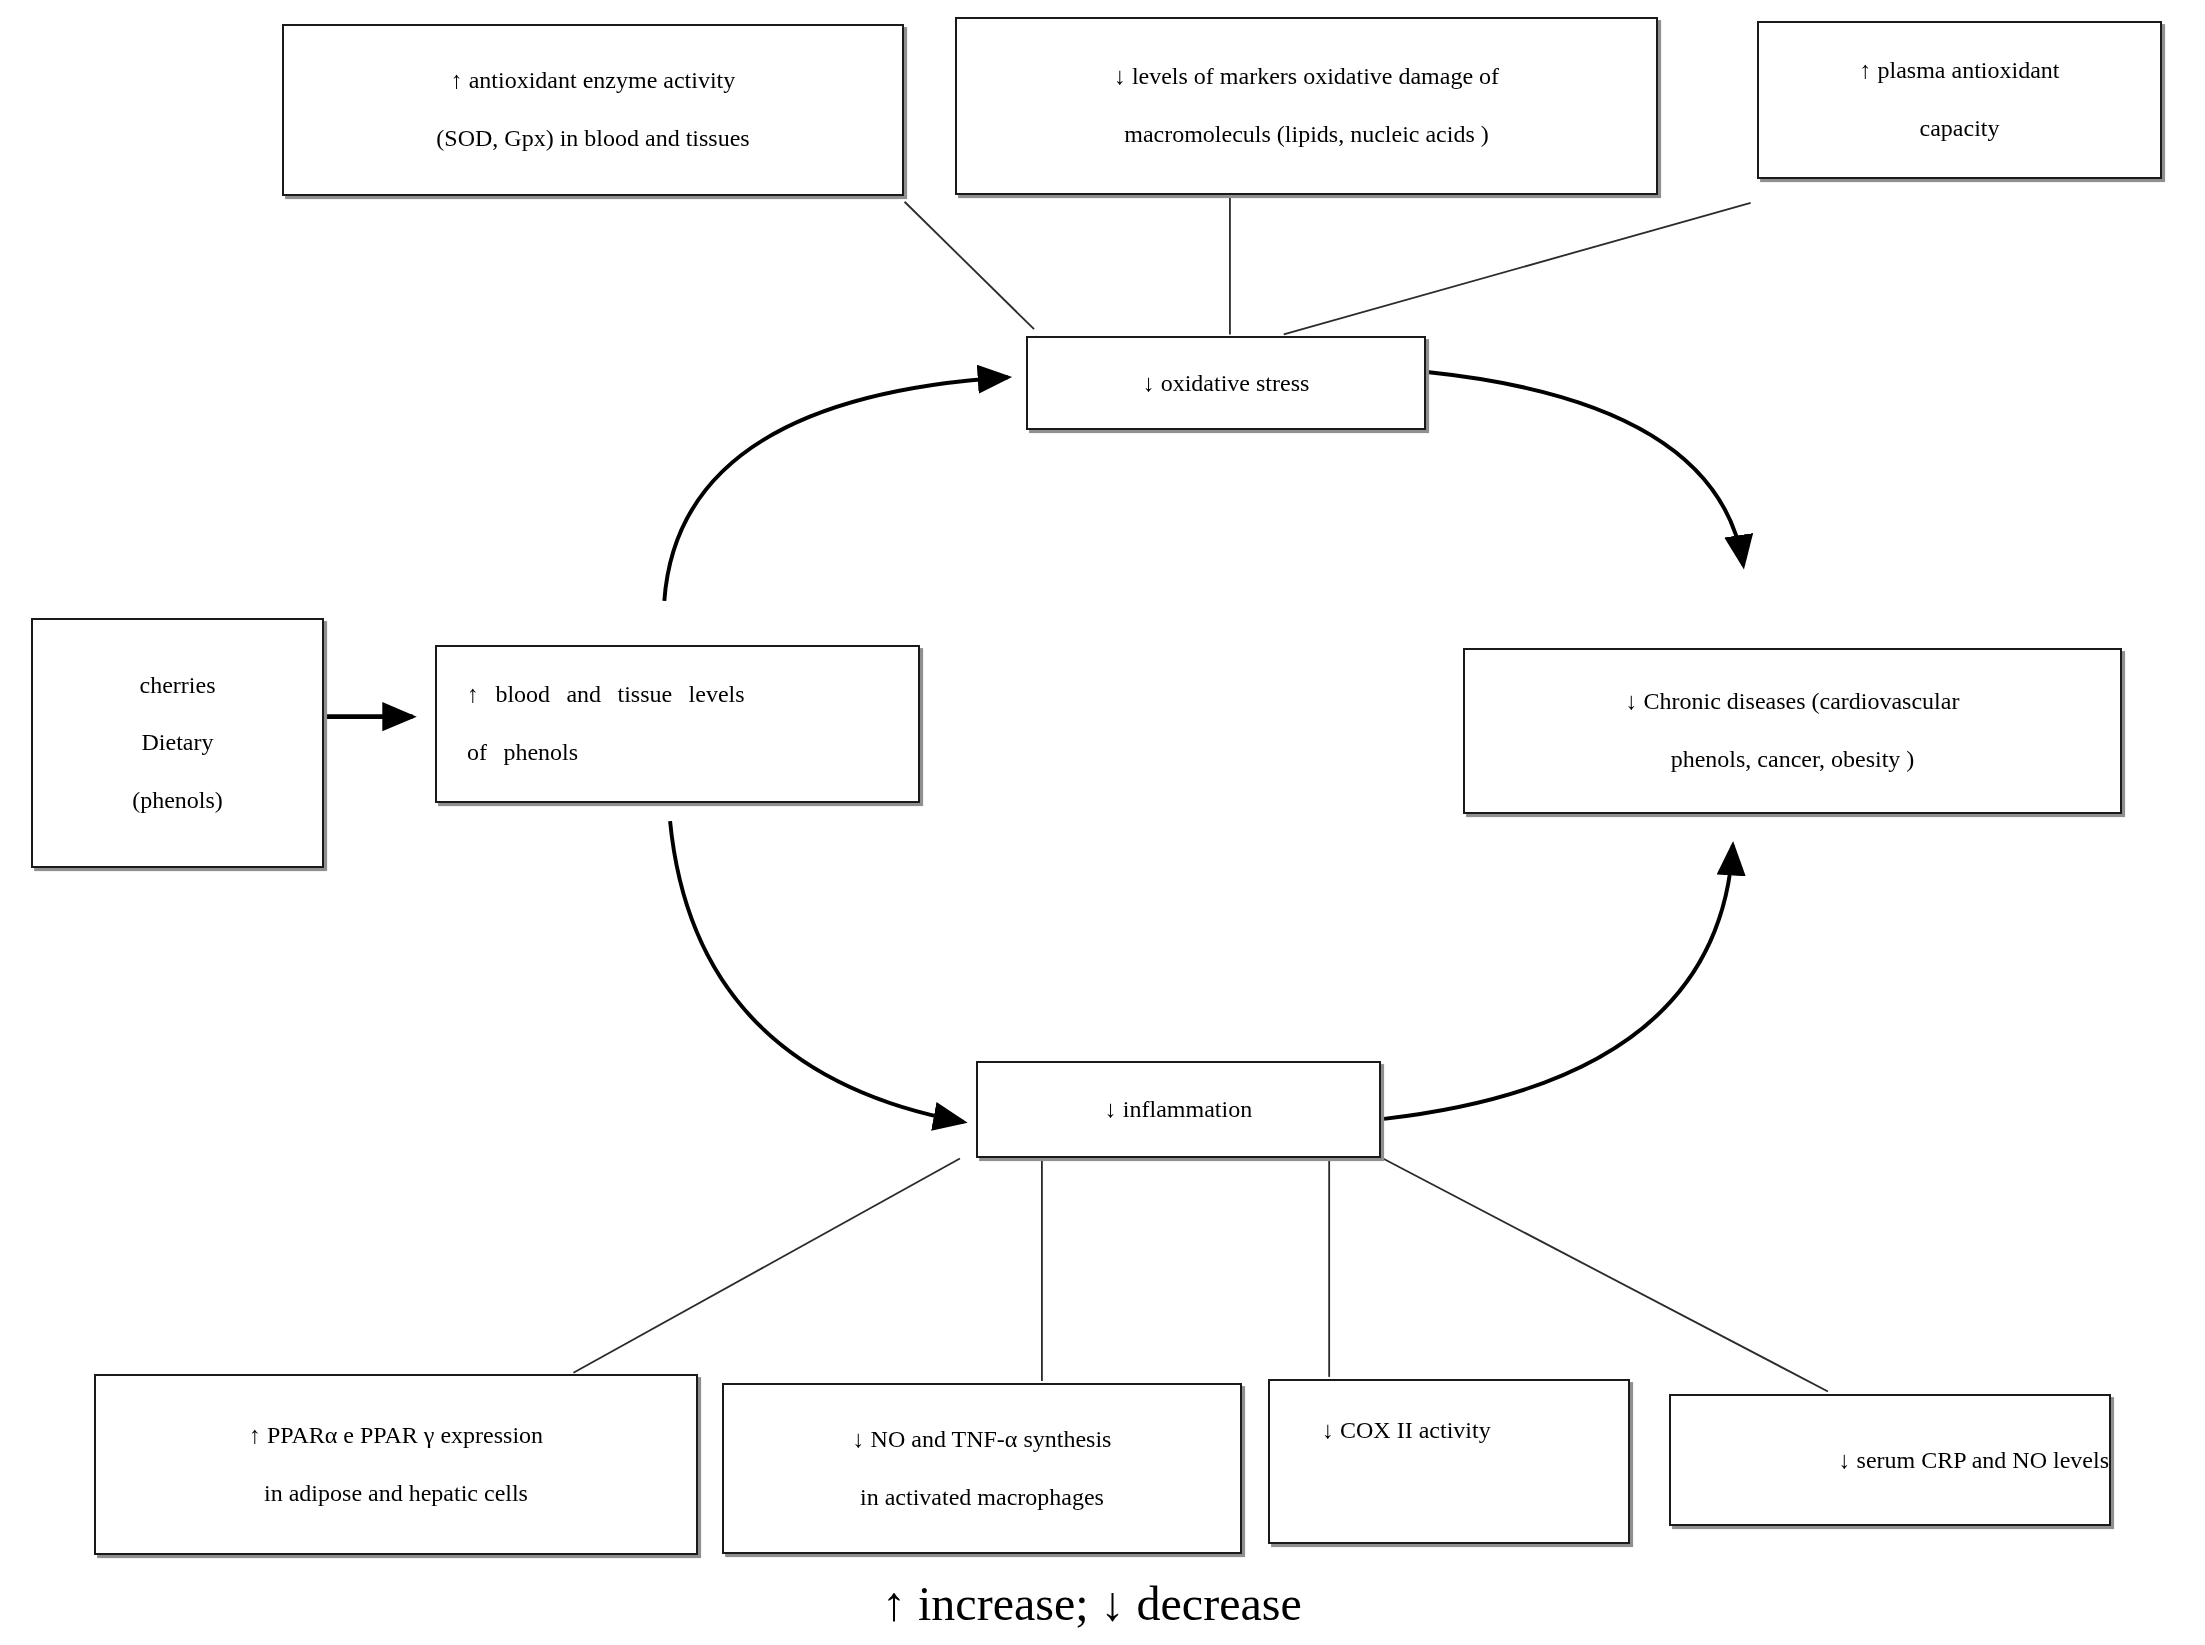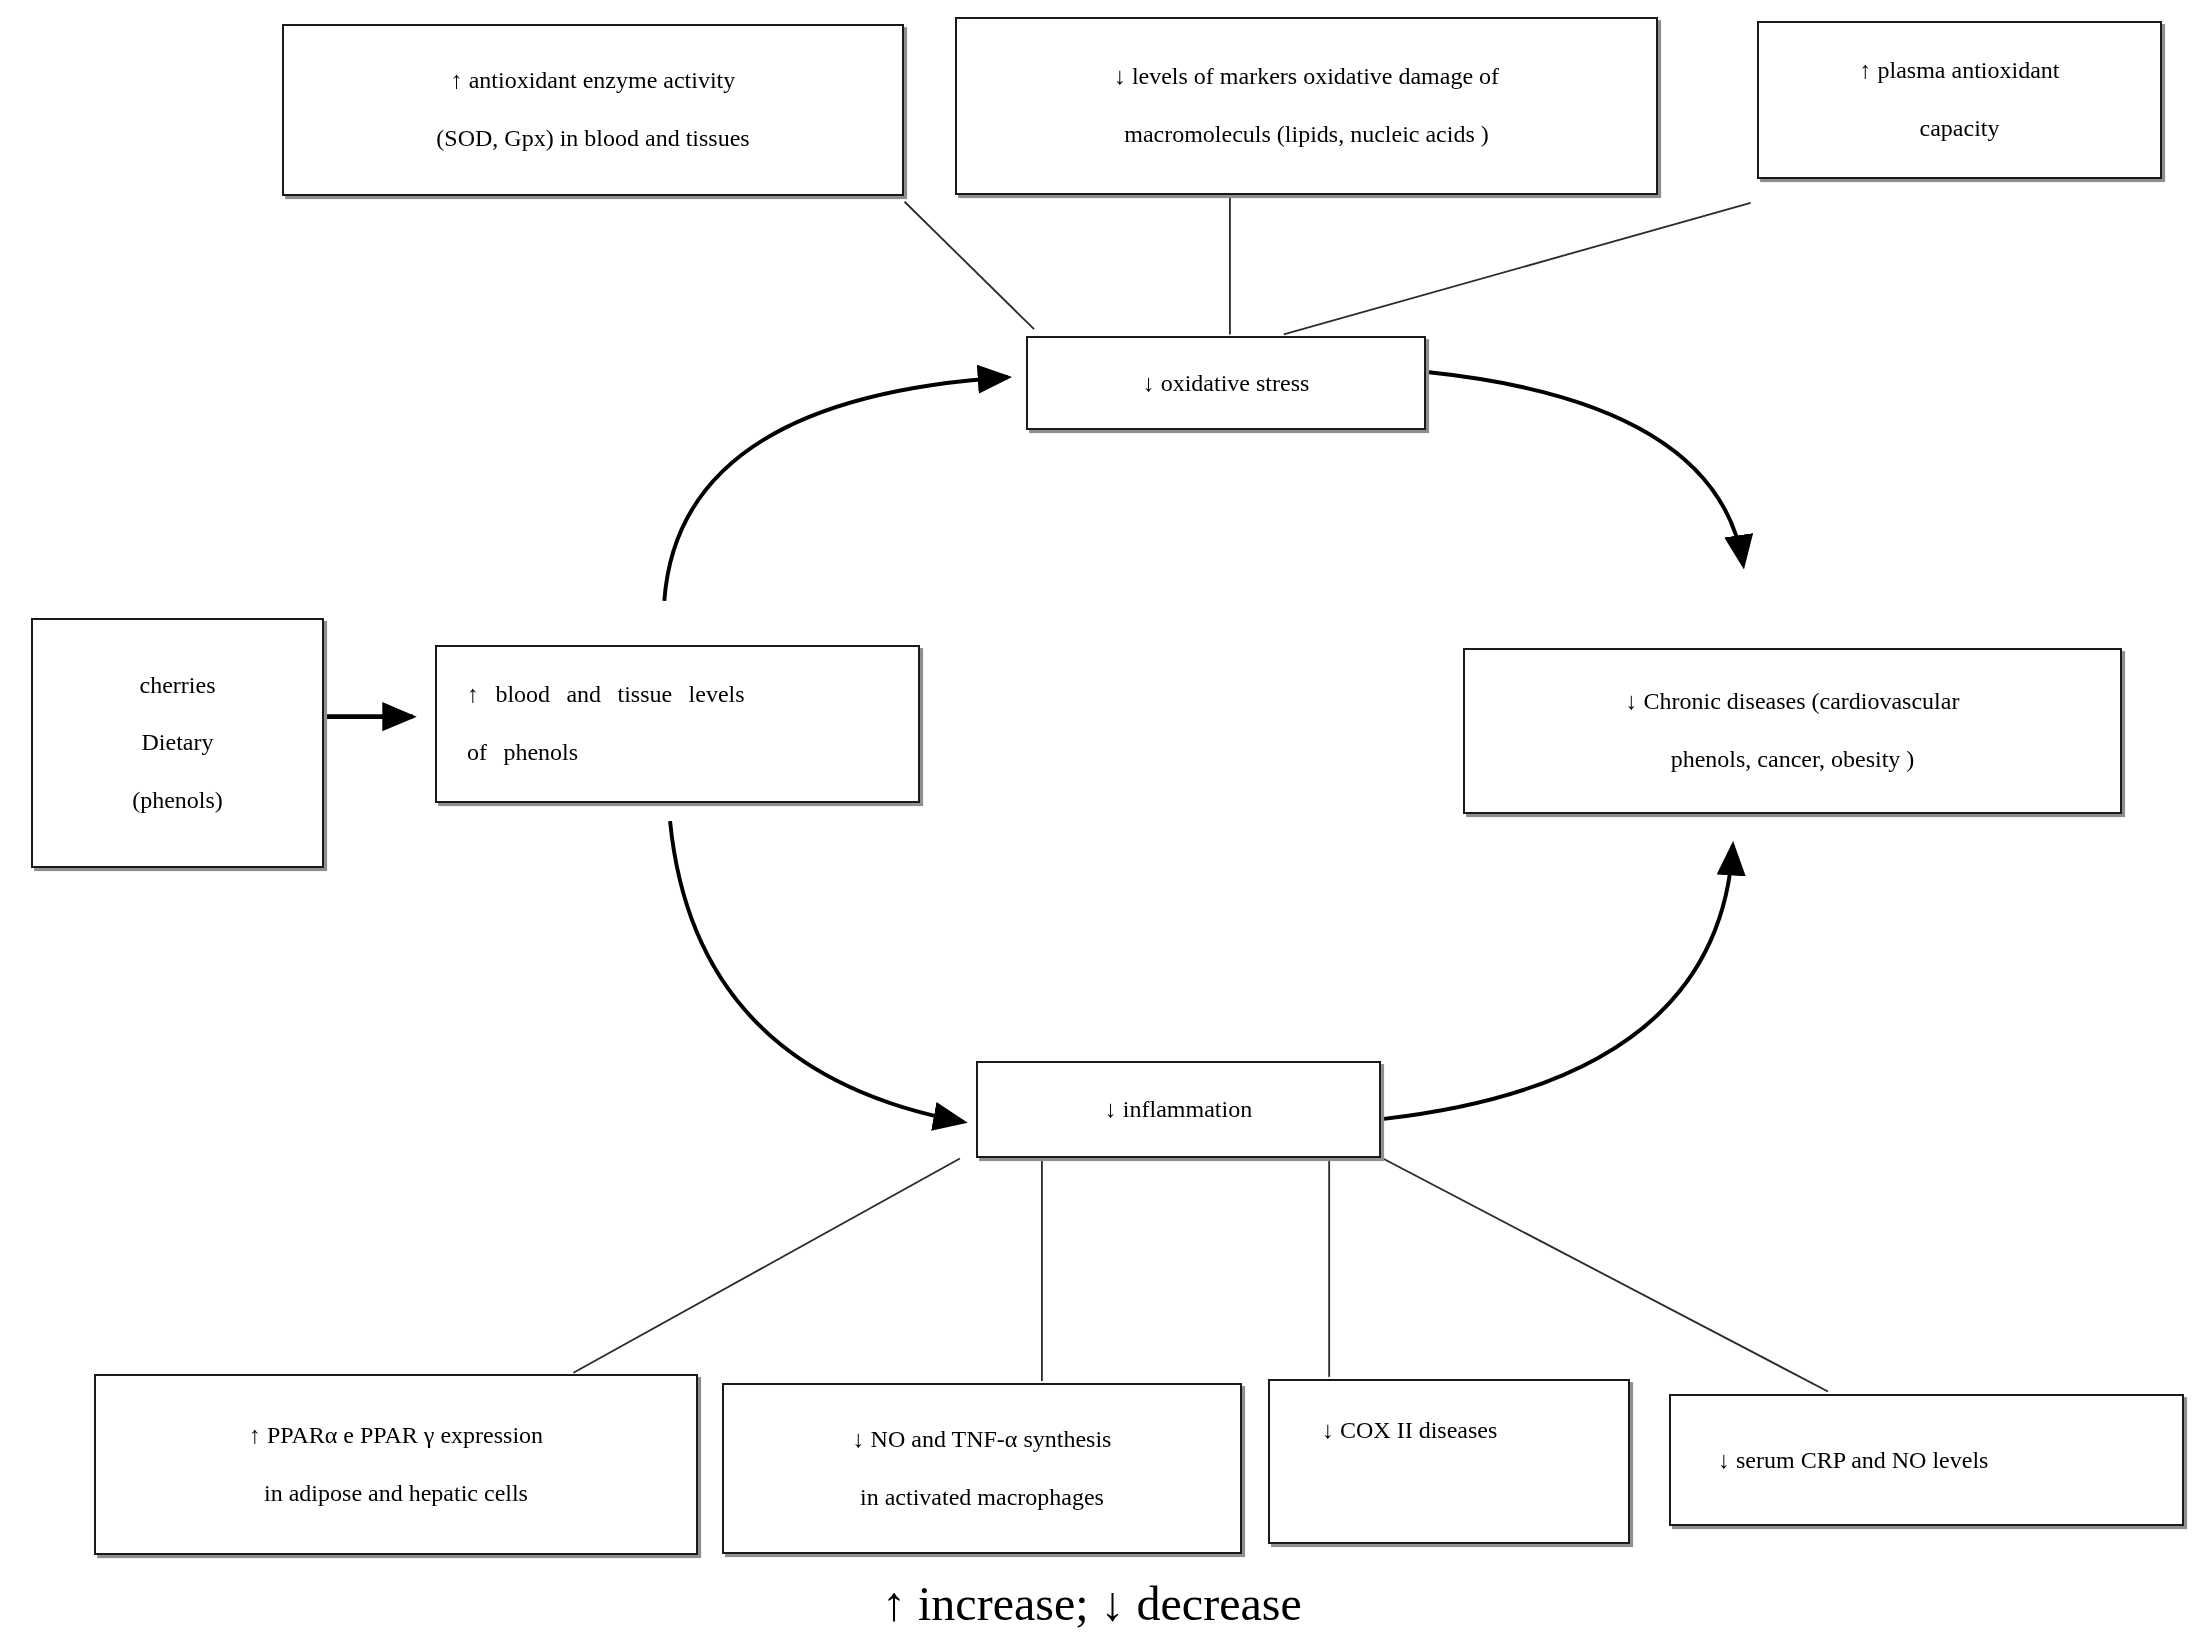--- a/index.html
+++ b/index.html
@@ -117,23 +117,23 @@
     <div class="nl">↑ PPARα e PPAR γ expression</div>
     <div class="nl">in adipose and hepatic cells</div>
   </div>
 
   <div class="node" style="left:722px; top:1383px; width:520px; height:171px;">
     <div class="nl">↓ NO and TNF-α synthesis</div>
     <div class="nl">in activated macrophages</div>
   </div>
 
   <div class="node align-left top-align" style="left:1268px; top:1379px; width:362px; height:165px; padding-left:52px; padding-top:34px; line-height:1.3;">
-    <div class="nl">↓ COX II diseases</div>
+    <div class="nl">↓ COX II activity</div>
   </div>
 
-  <div class="node align-left" style="left:1669px; top:1394px; width:515px; height:132px; padding-left:47px; line-height:1.2;">
+  <div class="node align-left" style="left:1669px; top:1394px; width:442px; height:132px; padding-left:47px; line-height:1.2;text-align:right;">
     <div class="nl">↓ serum CRP and NO levels</div>
   </div>
 
   <div class="legend" style="left:882px; top:1578px;">↑ increase; ↓ decrease</div>
 
 </div>
 
 
 </body></html>

